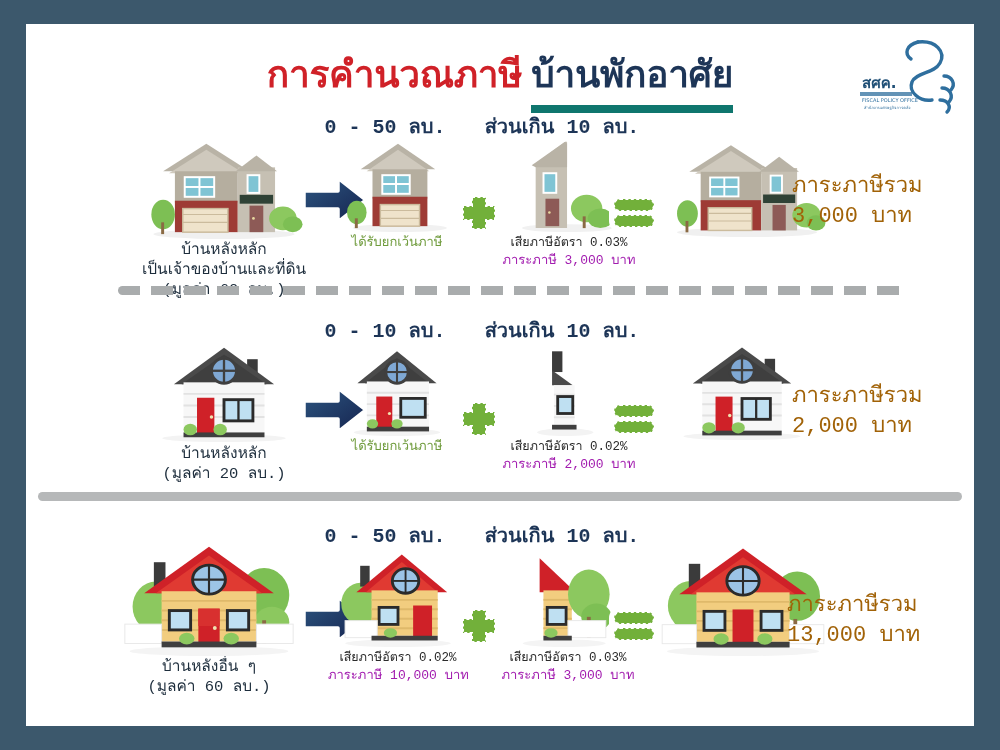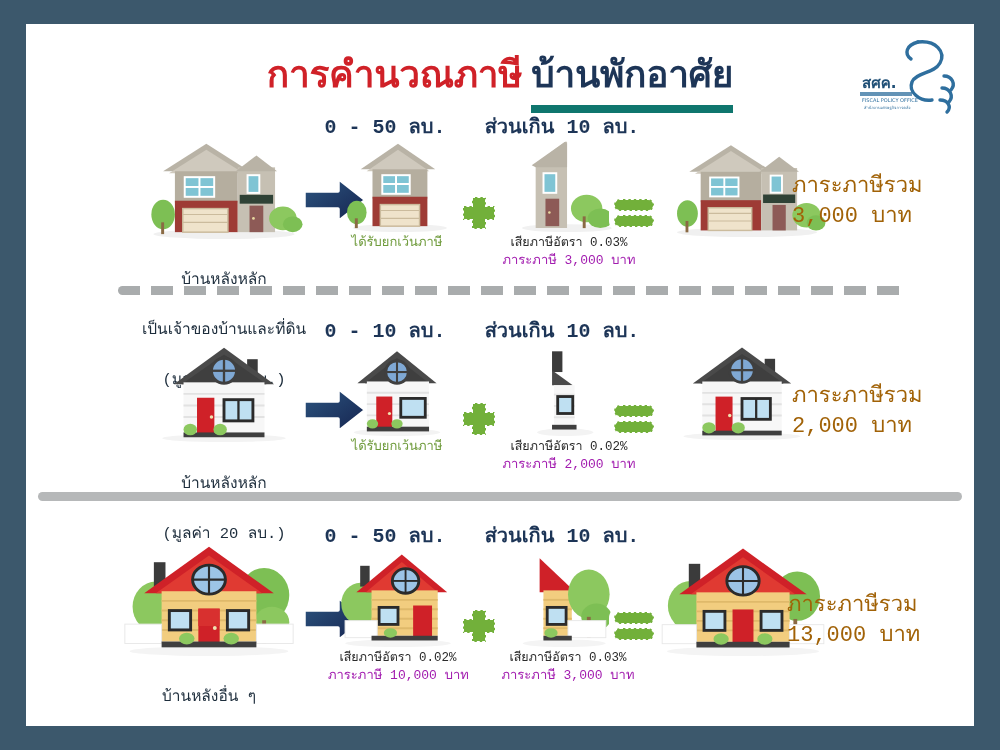--- a/index.html
+++ b/index.html
@@ -77,21 +77,20 @@
   .hdr-b { left: 430px; top: 0; width: 200px; }
 
   
   .cell { position: absolute; text-align: center; }
 
   .cap {
     font-size: 15.5px;
     color: #1d2d3c;
     line-height: 1.30;
     white-space: nowrap;
-    margin-top: 30px;
   }
   .cap-sm {
     font-size: 12.5px;
     color: #2b2b2b;
     line-height: 1.45;
     white-space: nowrap;
   }
   .cap-green {
     font-size: 13px;
     color: #a21caf;

